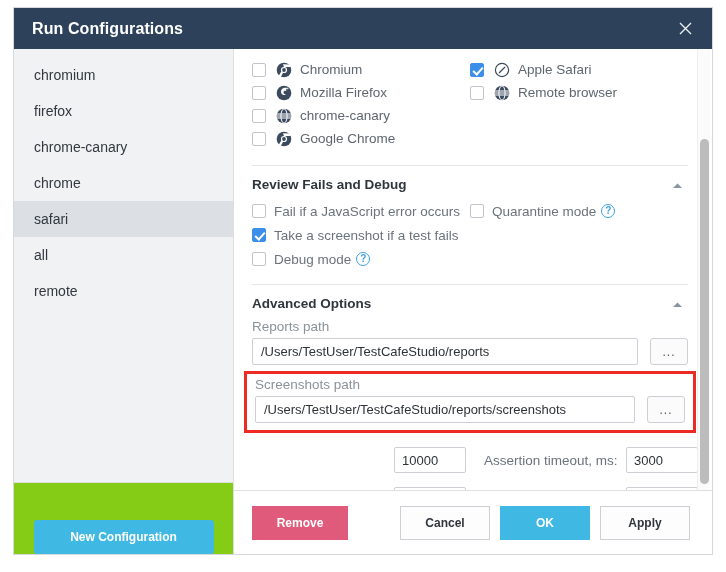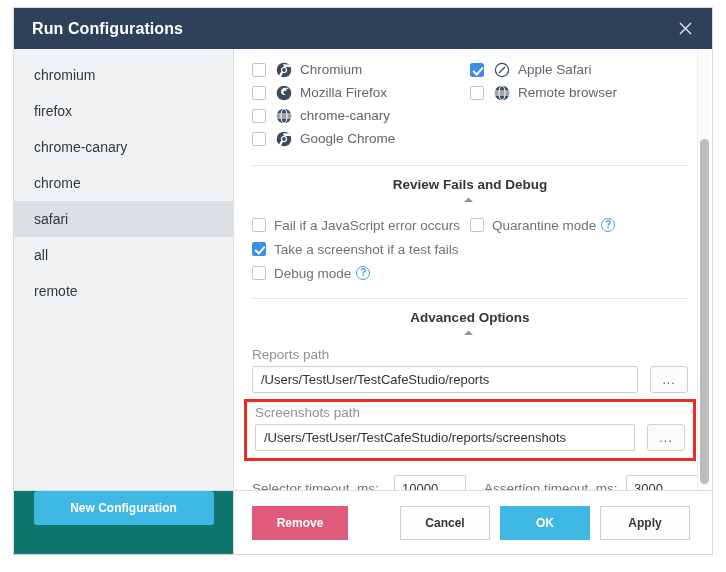--- a/index.html
+++ b/index.html
@@ -79,26 +79,26 @@
     font-size: 14px;
     color: #31383f;
     cursor: pointer;
     white-space: nowrap;
   }
   .config-item.selected {
     background: #dcdfe4;
   }
   .sidebar-footer {
     flex: 0 0 auto;
-    height: 64px;
+    height: 72px;
     border-top: 1px solid #dcdee0;
     display: flex;
-    align-items: flex-start;
+    align-items: flex-end;
     justify-content: center;
-    background: #0f766e;
+    background: #84cc16;
   }
   .btn-new-config {
     width: 180px;
     height: 34px;
     background: #3fb8e3;
     color: #ffffff;
     border: none;
     border-radius: 3px;
     font-family: "Liberation Sans", sans-serif;
     font-size: 12px;
@@ -176,24 +176,23 @@
   }
   .bicon svg { display: block; }
 
   
   .section {
     border-top: 1px solid #e3e5e8;
     padding: 11px 0 12px 0;
   }
   .section-head {
     display: flex;
-    align-items: center;
+    align-items: flex-end;
     margin-bottom: 8px;
     cursor: pointer;
-    flex-direction: column;
   }
   .section-title {
     font-size: 13.5px;
     font-weight: bold;
     color: #2f363d;
     flex: 1 1 auto;
   }
   .caret {
     width: 14px; height: 14px;
     flex: 0 0 14px;
@@ -543,21 +542,20 @@
               <div class="field-label">Screenshots path</div>
               <div class="field-row">
                 <input class="text-input" type="text" value="/Users/TestUser/TestCafeStudio/reports/screenshots" style="">
                 <button class="browse-btn">...</button>
               </div>
             </div>
 
             <div class="params" id="params-grid">
                 <div class="param-row">
                   <div class="param-cell">
-                    <span class="param-label">Selector timeout, ms:</span>
                     <input class="param-input" type="text" value="10000" style="">
                   </div>
                   <div class="param-cell">
                     <span class="param-label">Assertion timeout, ms:</span>
                     <input class="param-input" type="text" value="3000" style="">
                   </div>
                 </div>
                 <div class="param-row">
                   <div class="param-cell">
                     <input class="param-input" type="text" value="0.5" style="">

